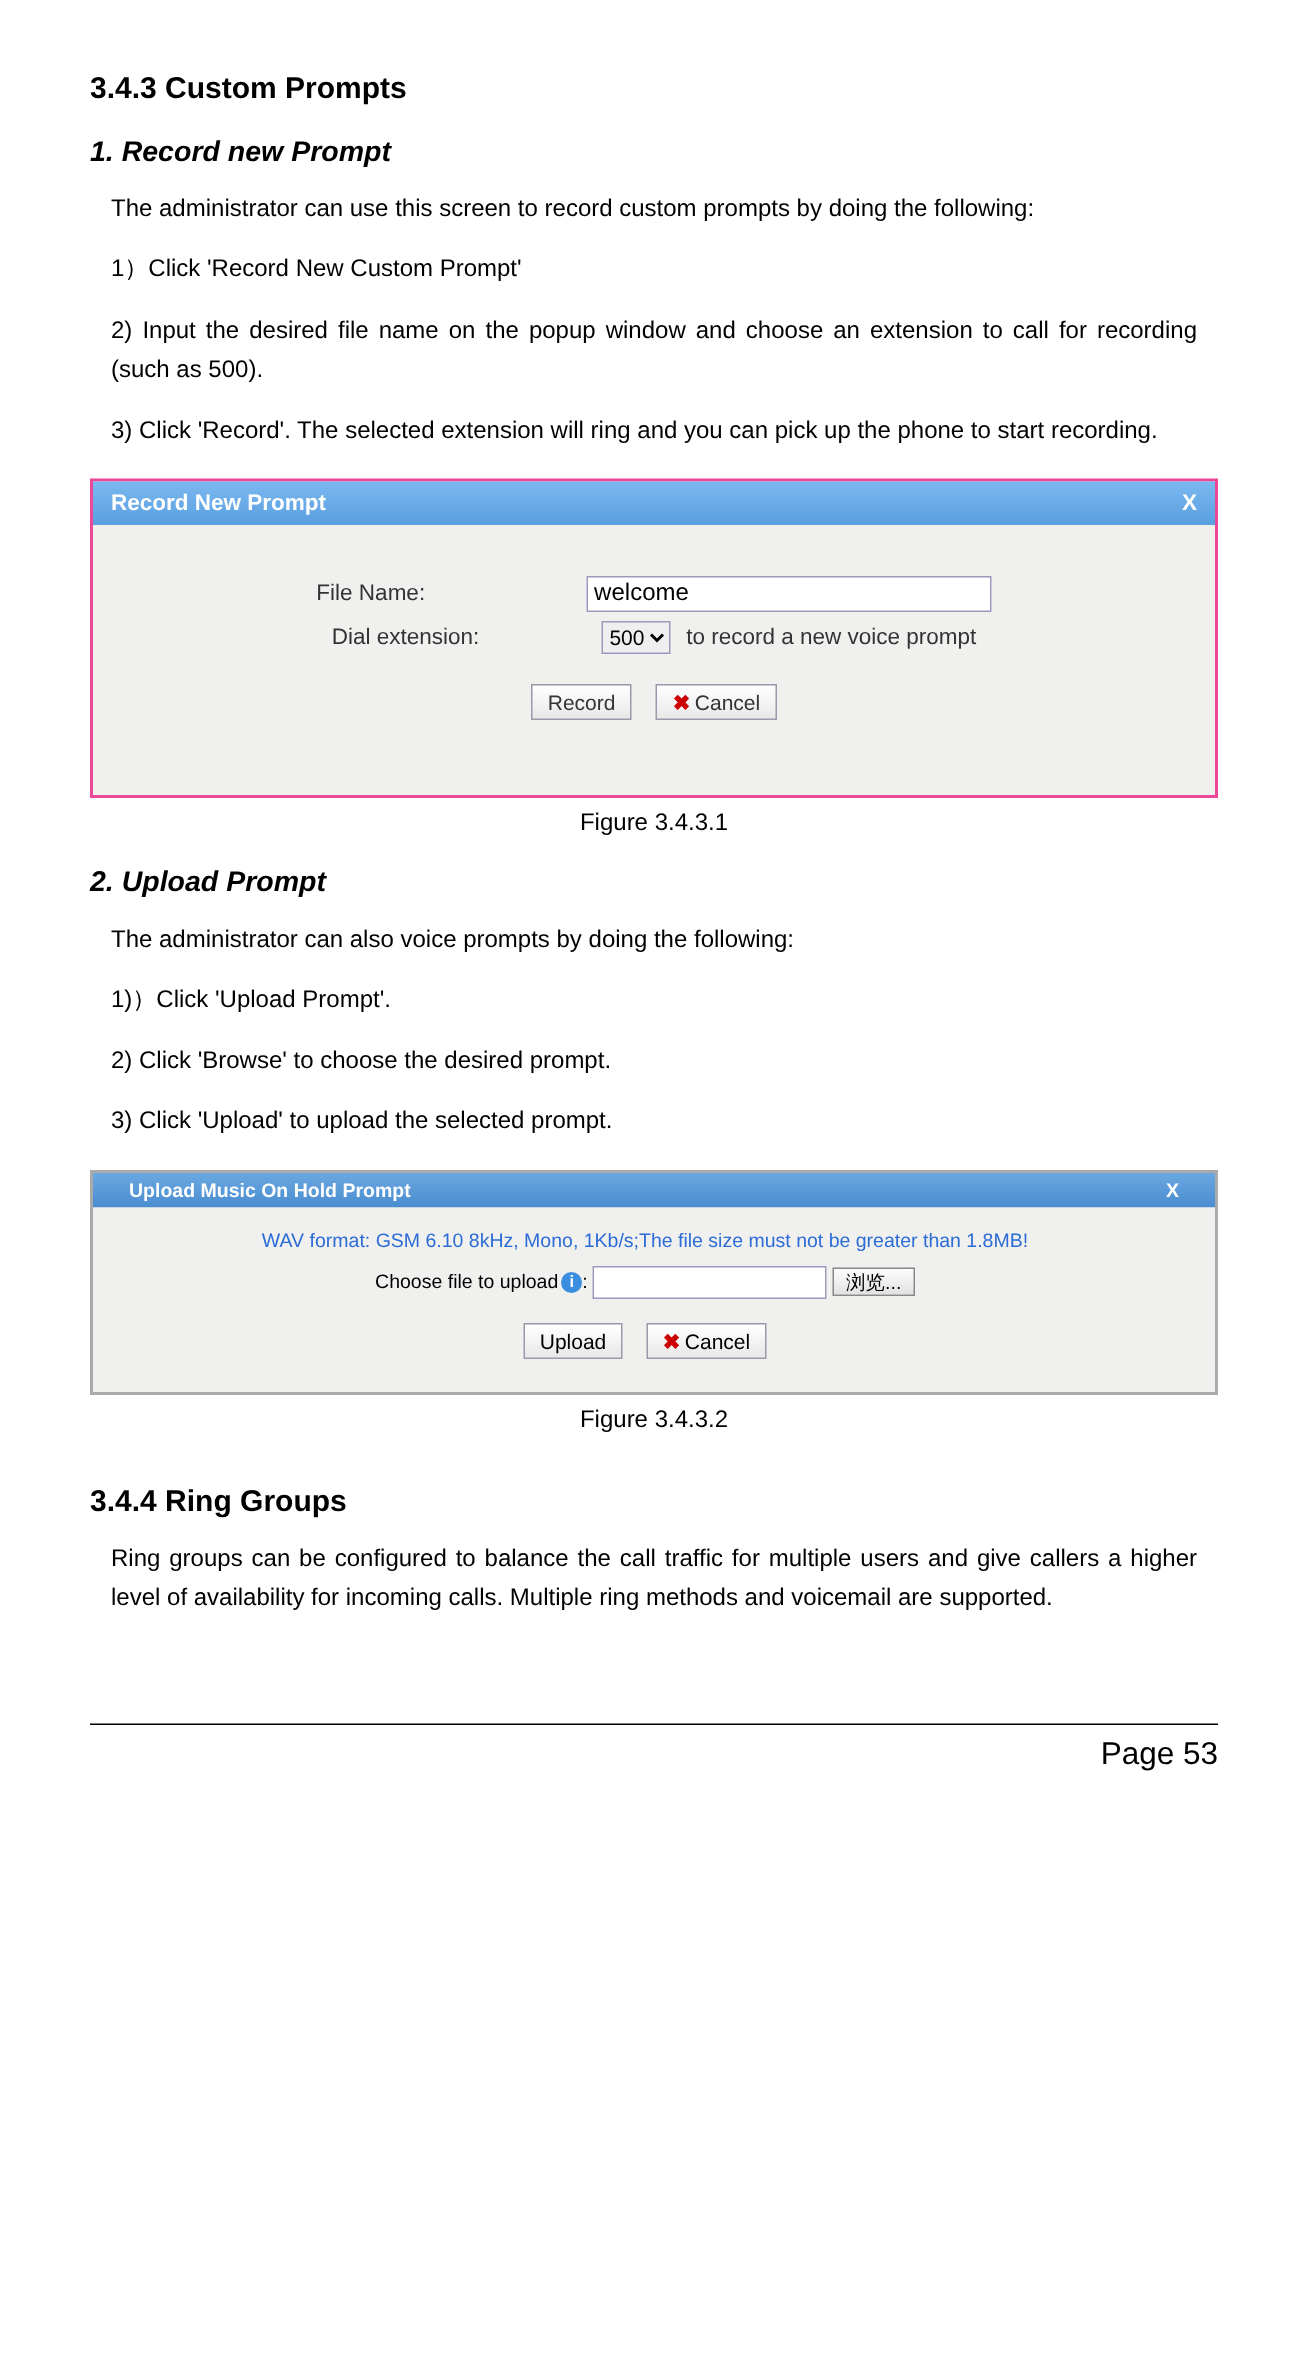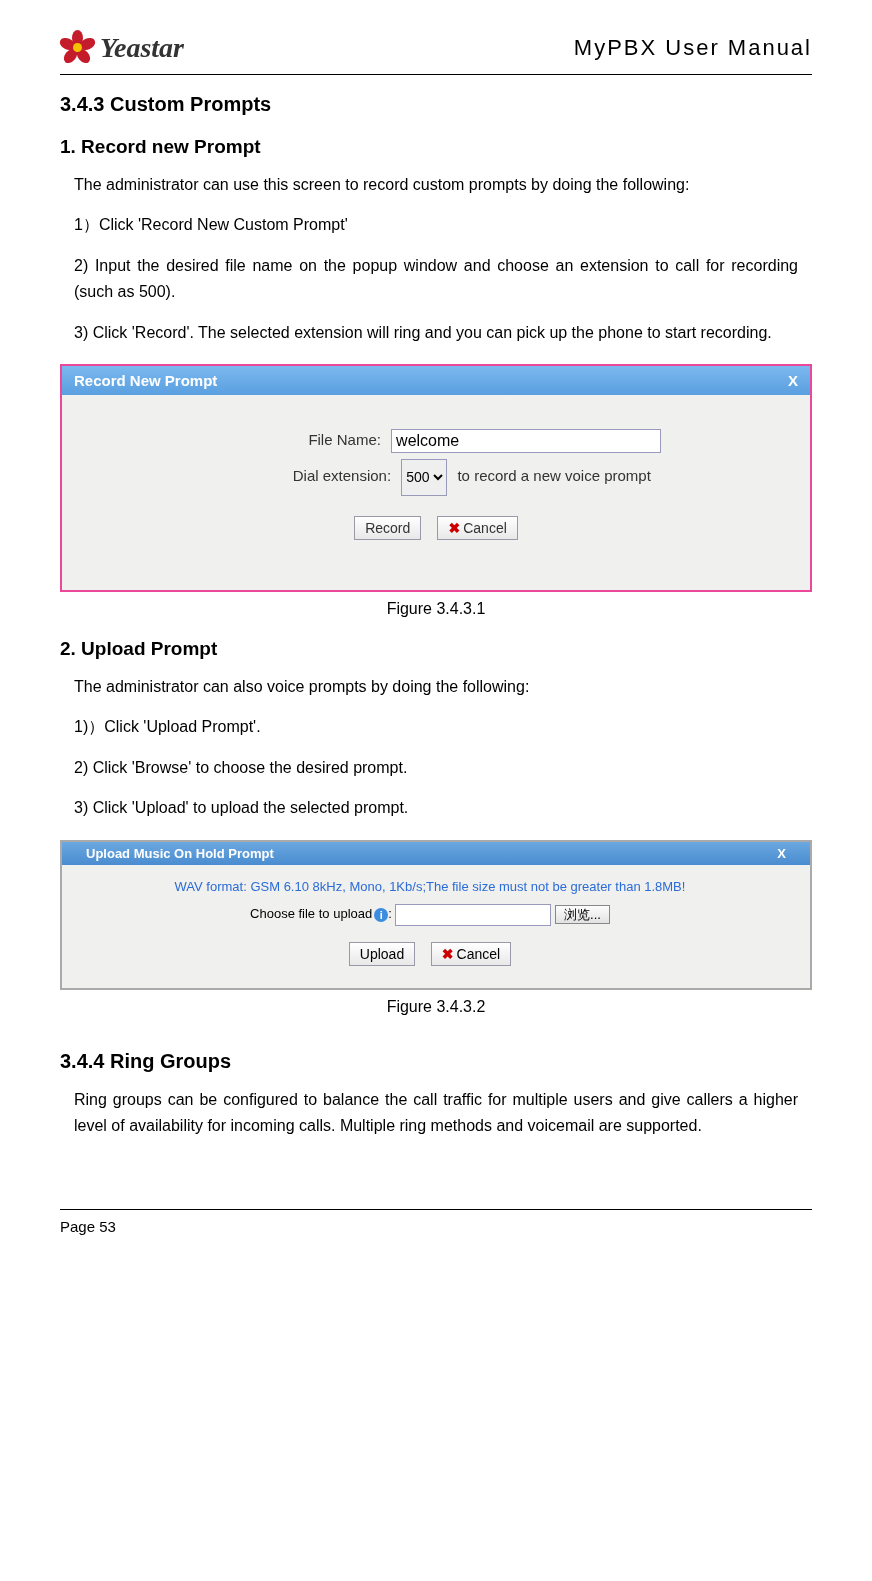--- a/index.html
+++ b/index.html
@@ -52,20 +52,21 @@
   }
   .section-heading {
     font-size: 20px;
     font-weight: bold;
     margin: 18px 0 10px 0;
   }
   .sub-heading {
     font-size: 19px;
     font-weight: bold;
     margin: 20px 0 6px 0;
+    font-style: italic;
   }
   .body-text {
     font-size: 16px;
     line-height: 1.65;
     text-align: justify;
     margin: 14px;
   }
   .dialog {
     border: 2px solid #ec4899;
     margin-top: 18px;
@@ -93,34 +94,34 @@
     font-family: Arial, sans-serif;
     font-size: 15px;
     color: #333;
   }
   .form-row {
     margin: 6px 0;
   }
   .label-cell {
     display: inline-block;
     width: 170px;
-    text-align: right;
+    text-align: left;
     padding-right: 6px;
   }
   .text-input {
     border: 1px solid #99b;
     width: 260px;
     height: 22px;
     font-size: 16px;
     padding: 0 4px;
     vertical-align: middle;
   }
   .select-input {
     border: 1px solid #99b;
-    height: 37px;
+    height: 22px;
     font-size: 14px;
     vertical-align: middle;
   }
   .btn {
     display: inline-block;
     border: 1px solid #99a;
     background: linear-gradient(#fff,#e8e8e8);
     padding: 3px 10px;
     font-size: 14px;
     margin: 14px 6px 0 6px;
@@ -180,43 +181,29 @@
   }
   .info-icon {
     display:inline-block;width:14px;height:14px;border-radius:50%;
     background:#3b8de0;color:#fff;font-size:11px;line-height:14px;
     text-align:center;font-weight:bold;vertical-align:middle;margin-left:2px;
   }
   .footer {
     border-top: 1.5px solid #000;
     margin-top: 70px;
     padding-top: 8px;
-    text-align: left;
-    font-size: 15px;
+    text-align: right;
+    font-size: 21px;
   }
 </style>
 </head>
 <body>
 
 <div class="page">
 
-  <div class="header">
-    <div class="logo">
-      <div class="logo-flower">
-        <div class="petal p1"></div>
-          <div class="petal p2"></div>
-          <div class="petal p3"></div>
-          <div class="petal p4"></div>
-          <div class="petal p5"></div>
-          <div class="dot"></div>
-      </div>
-      <span class="logo-text">Yeastar</span>
-    </div>
-    <div class="doc-title">MyPBX User Manual</div>
-  </div>
 
   <div class="section-heading">3.4.3 Custom Prompts</div>
 
   <div class="sub-heading">1. Record new Prompt</div>
   <p class="body-text">The administrator can use this screen to record custom prompts by doing the following:</p>
   <p class="body-text">1）Click 'Record New Custom Prompt'</p>
   <p class="body-text">2) Input the desired file name on the popup window and choose an extension to call for recording (such as 500).</p>
   <p class="body-text">3) Click 'Record'. The selected extension will ring and you can pick up the phone to start recording.</p>
 
   <div class="dialog">

